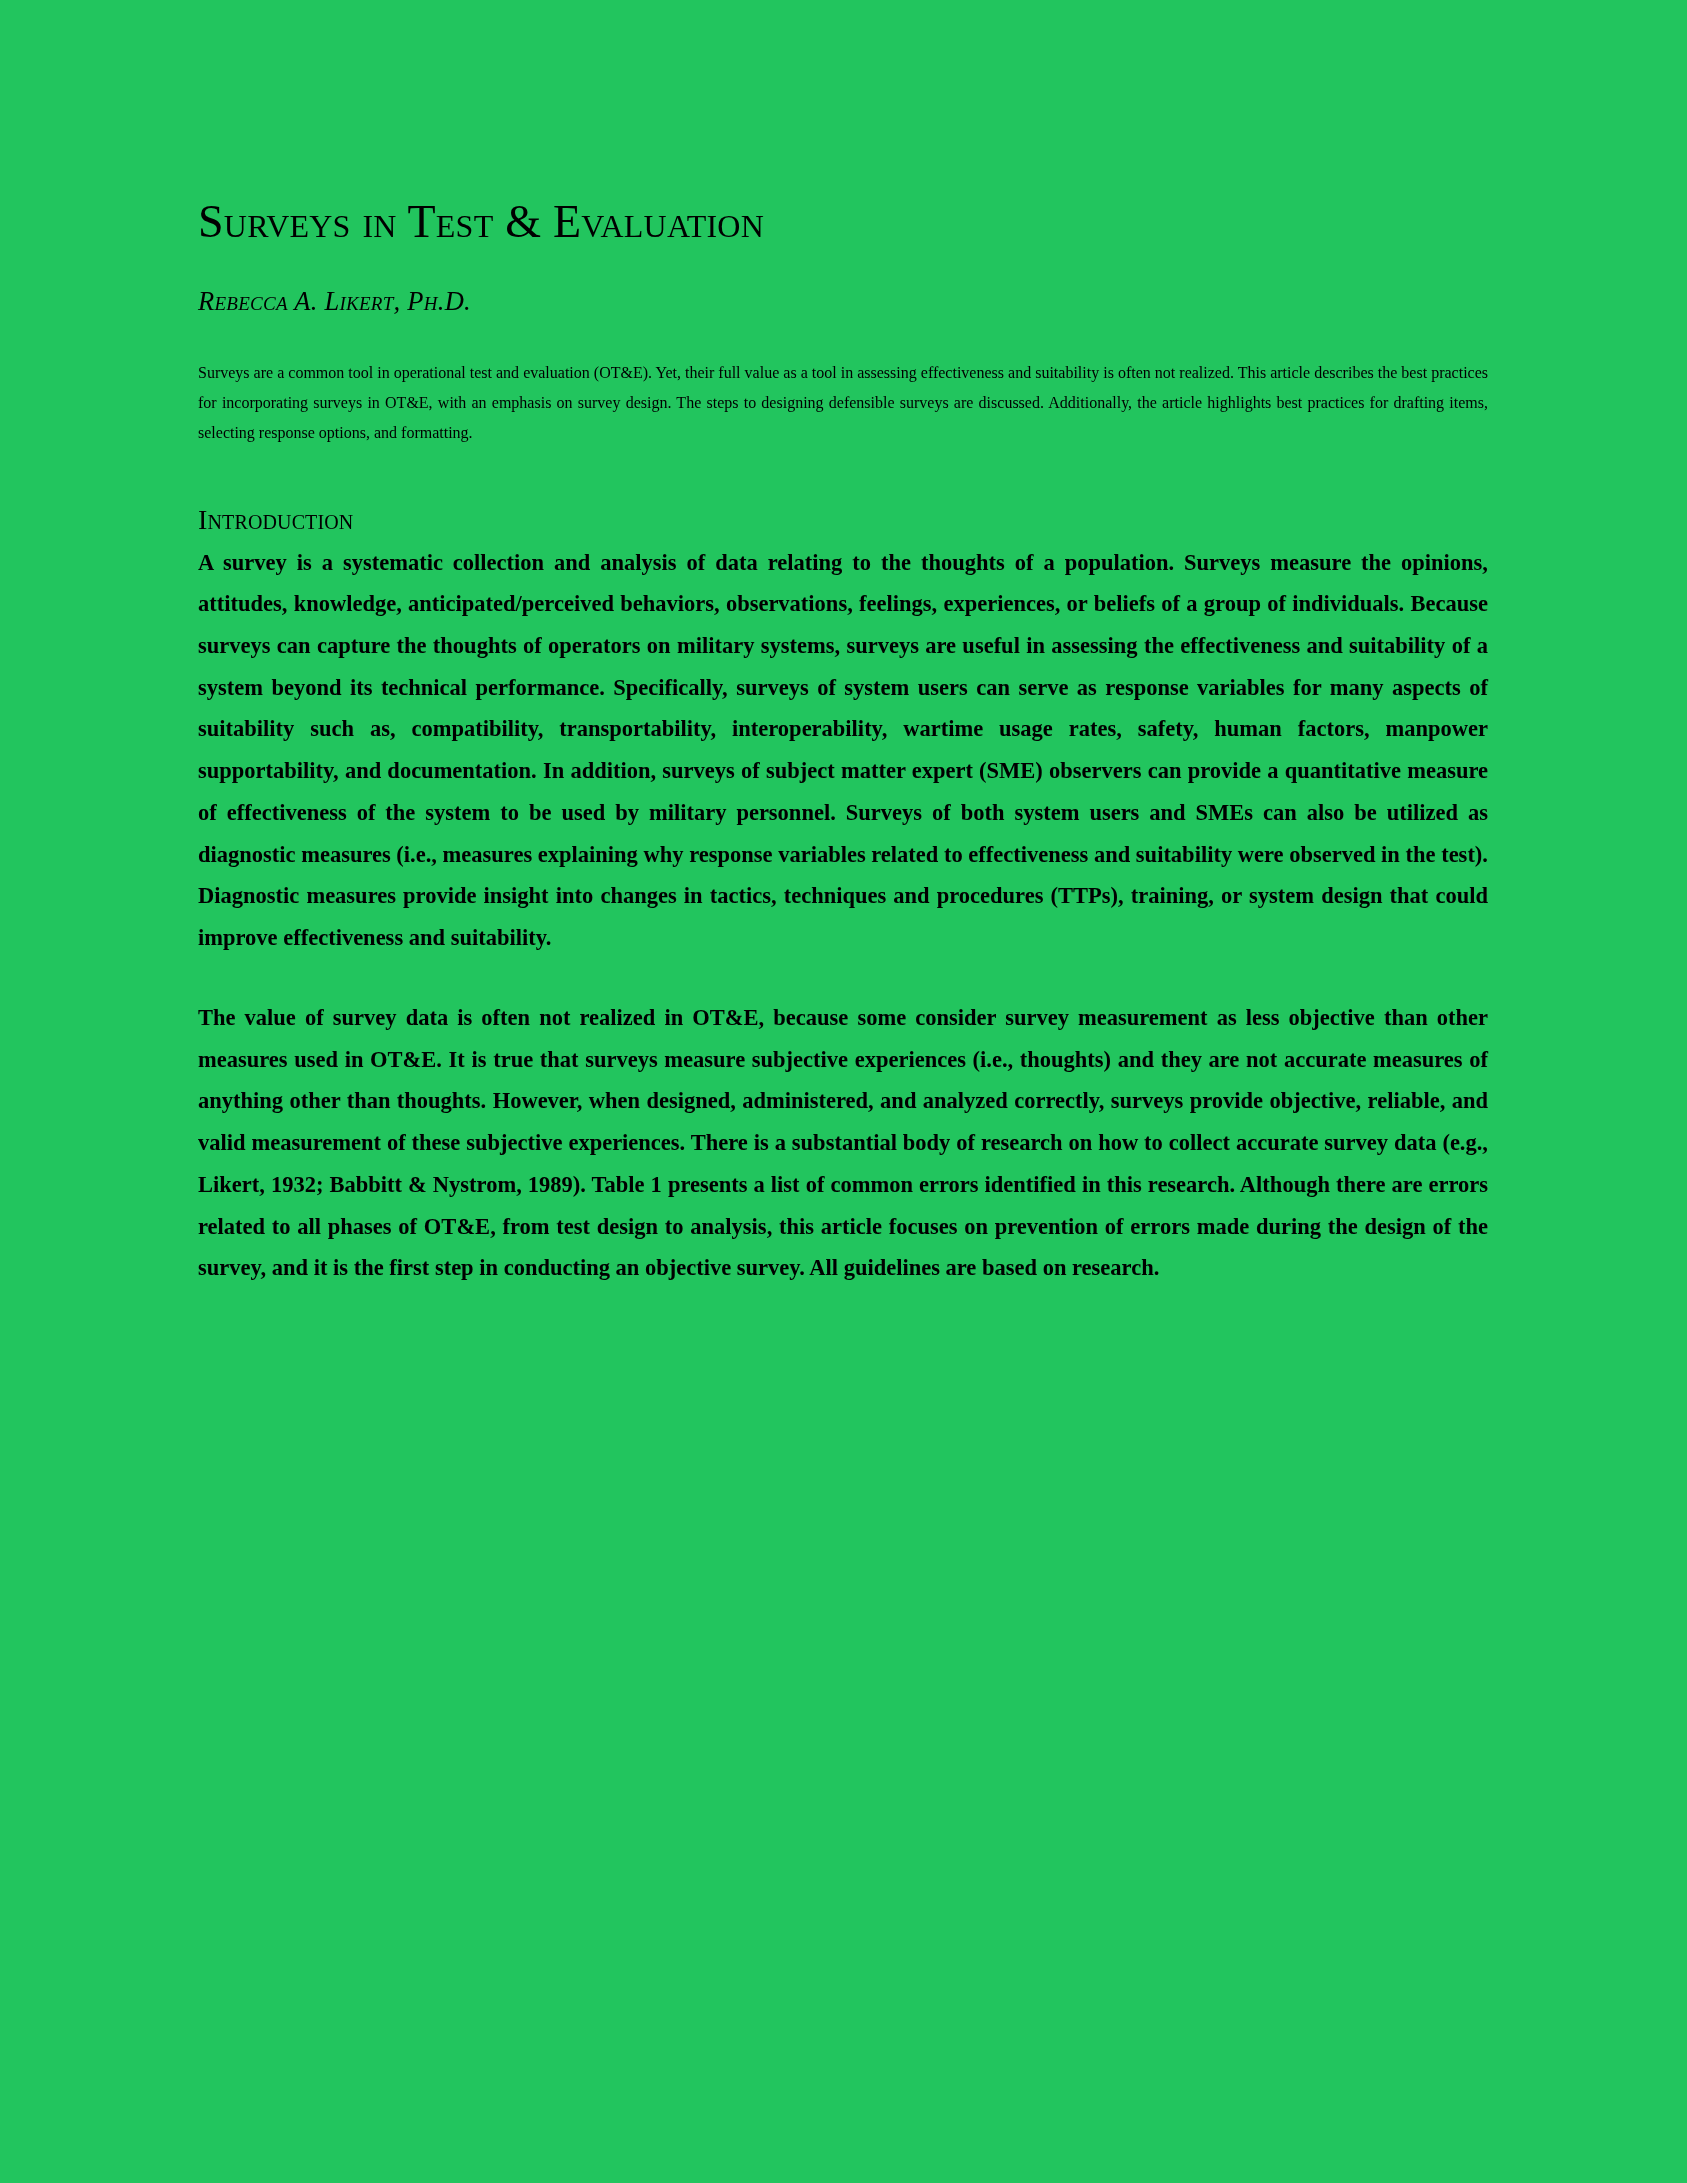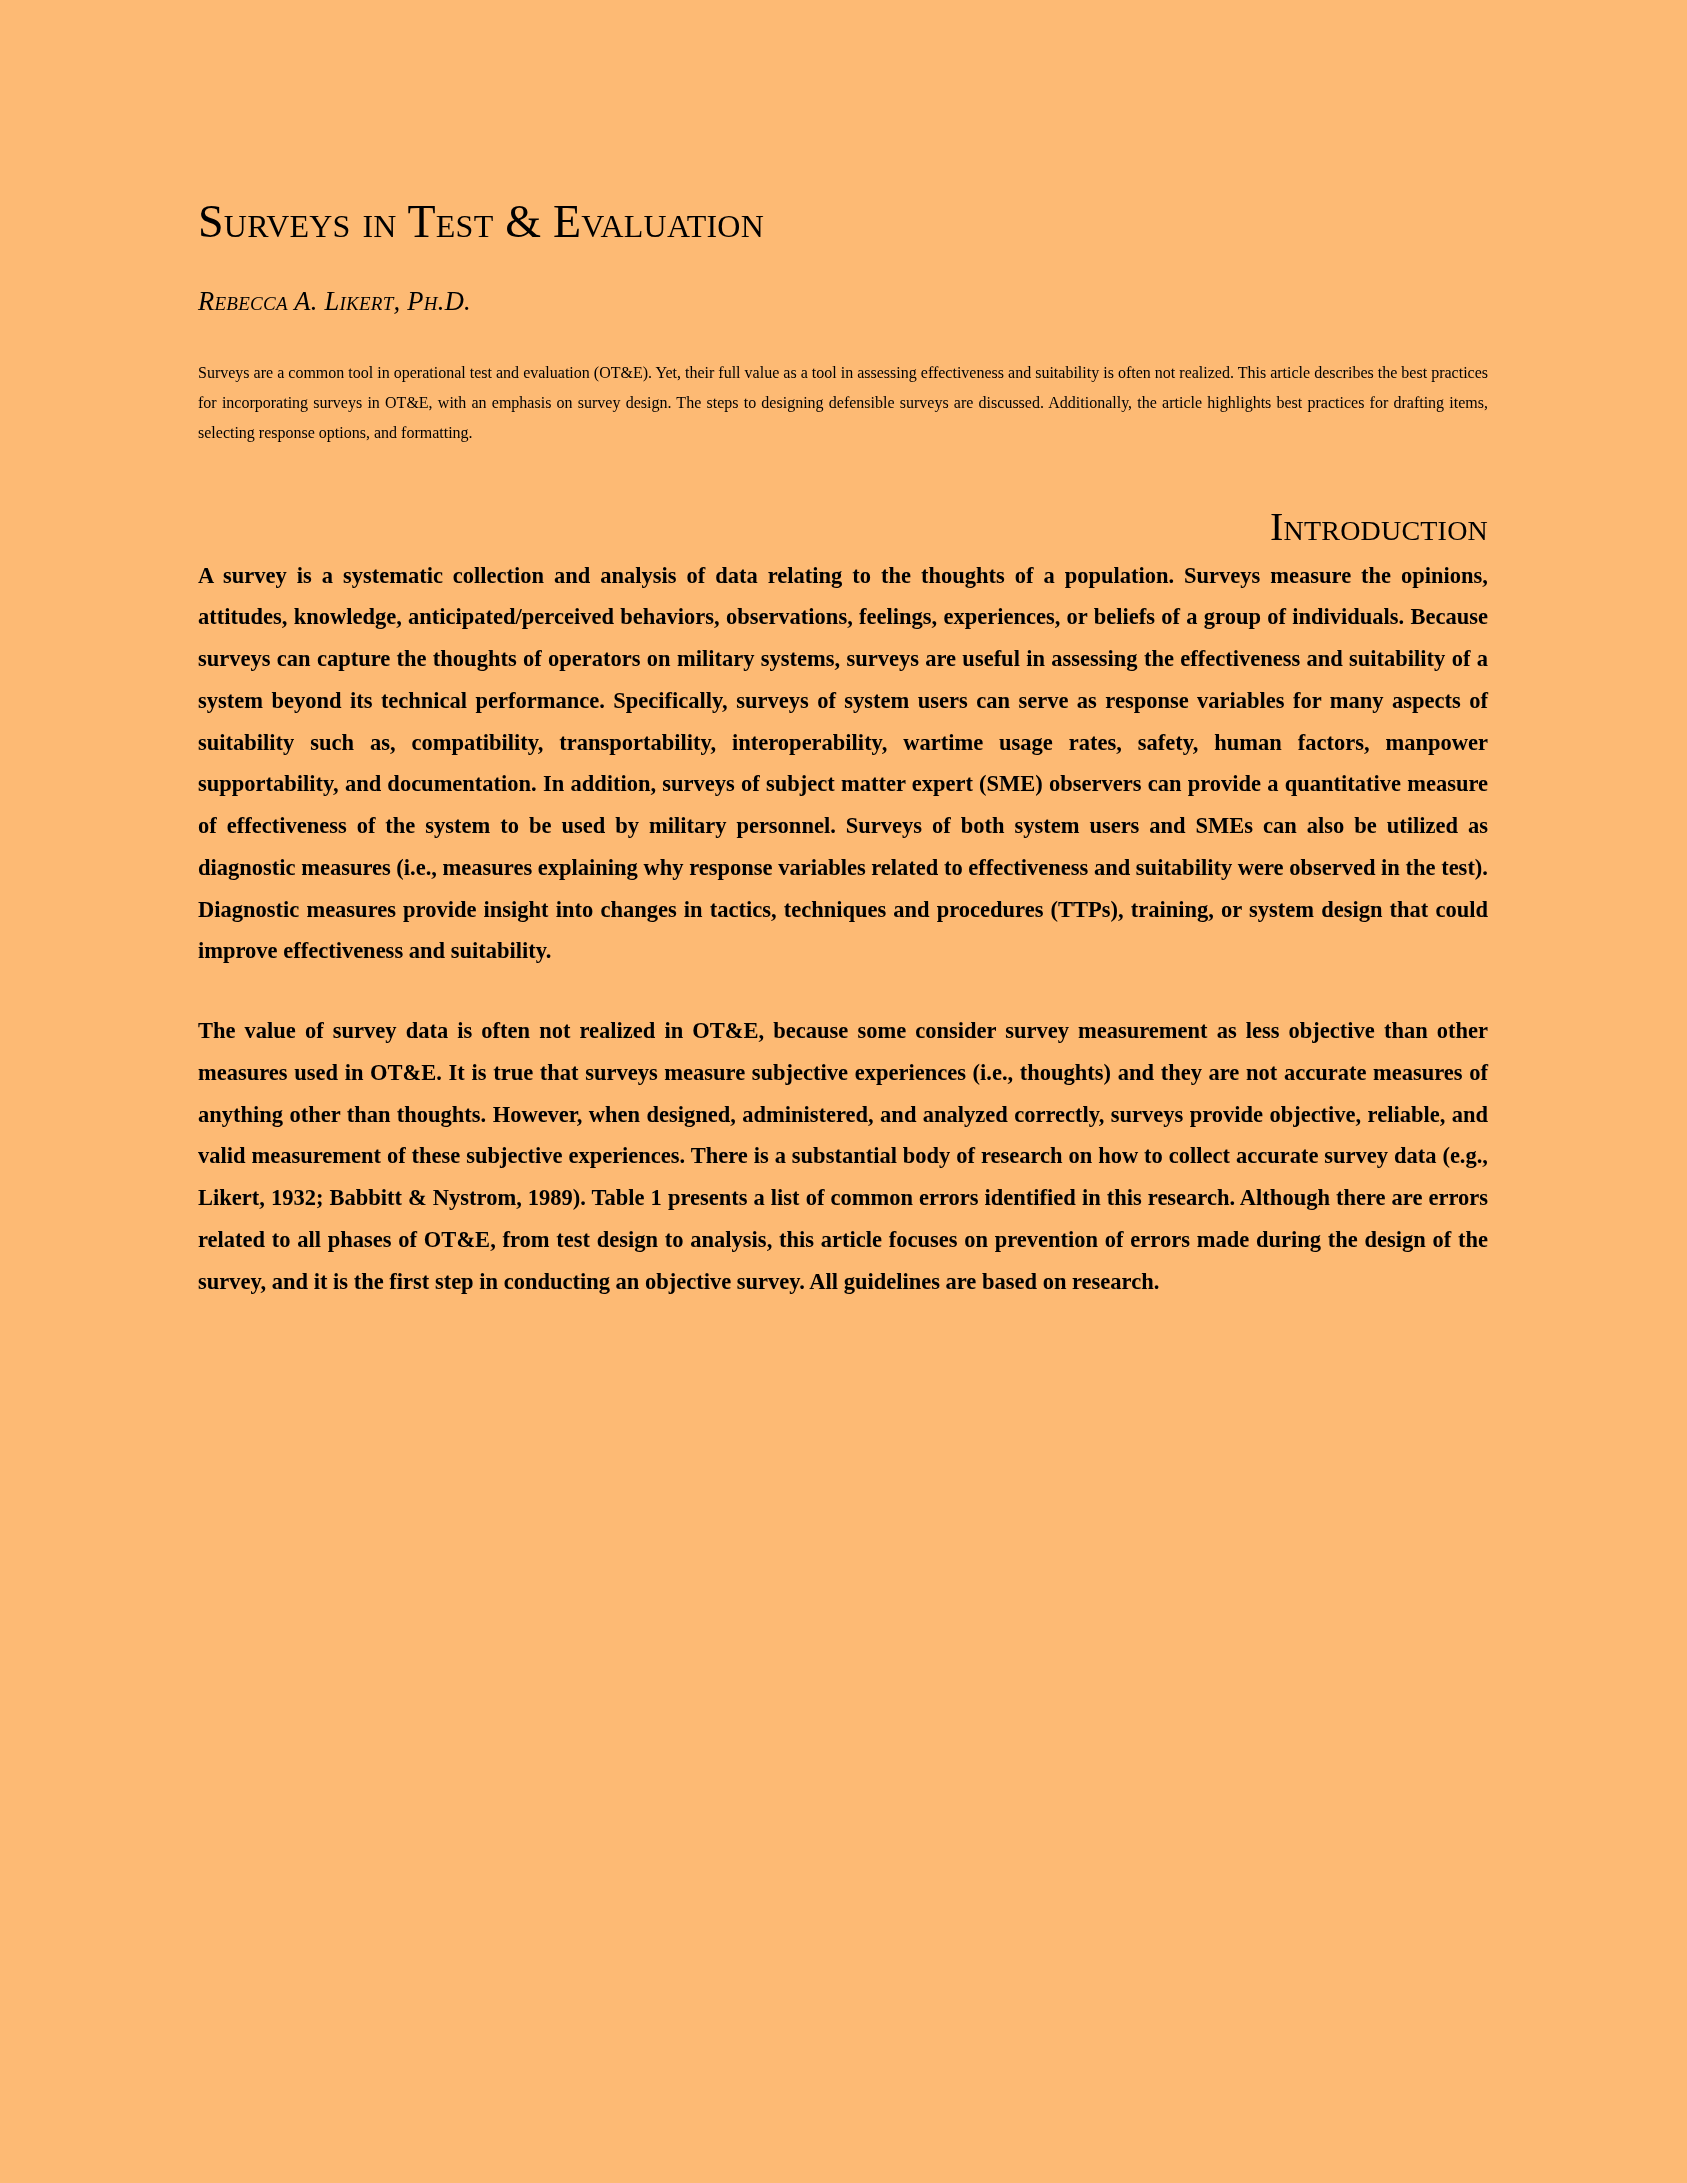--- a/index.html
+++ b/index.html
@@ -13,21 +13,21 @@
     height: 2183px;
     font-family: "Liberation Serif", "DejaVu Serif", serif;
     color: #000000;
     -webkit-font-smoothing: antialiased;
   }
 
   .page {
     position: relative;
     width: 1687px;
     height: 2183px;
-    background: #fdba74;
+    background: #22c55e;
     box-sizing: border-box;
     padding: 198px 198px 0 198px;
   }
 
   .content {
     width: 1290px;
   }
 
   
   .doc-title {
@@ -57,27 +57,27 @@
     margin: 42px 0 0 0;
     font-size: 16px;
     line-height: 1.855;
     text-align: justify;
     text-justify: inter-word;
     hyphens: none;
   }
 
   
   .section-heading {
-    font-size: 40px;
+    font-size: 28px;
     line-height: 1.1;
     font-weight: normal;
     font-variant: small-caps;
     letter-spacing: 0.005em;
     margin: 58px 0 5.3px 0;
-    text-align: right;
+    text-align: left;
   }
 
   
   .body-par {
     margin: 0 0 0 0;
     font-size: 22.5px;
     line-height: 1.855;
     text-align: justify;
     text-justify: inter-word;
     hyphens: none;

